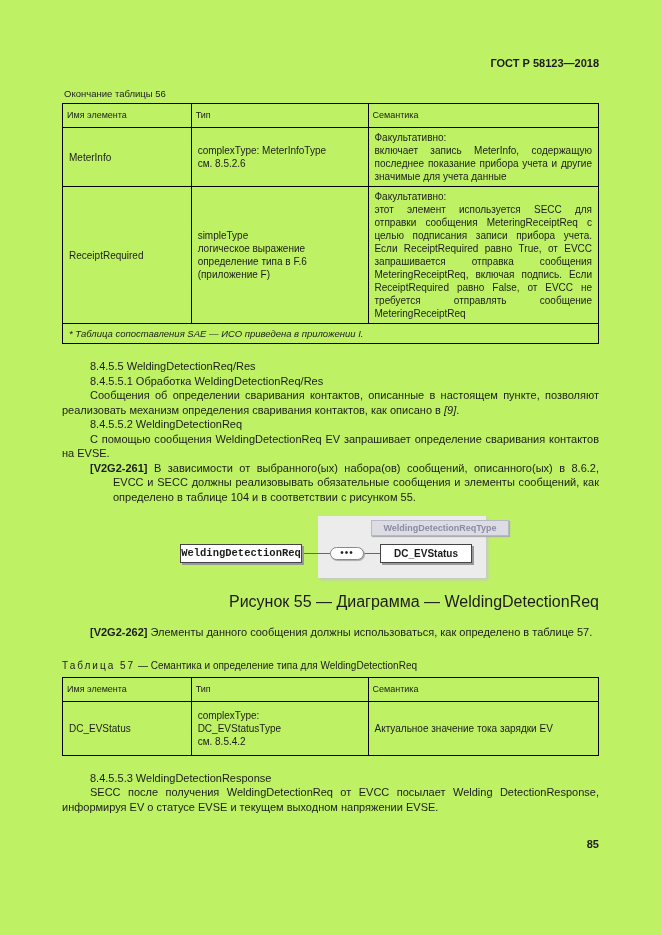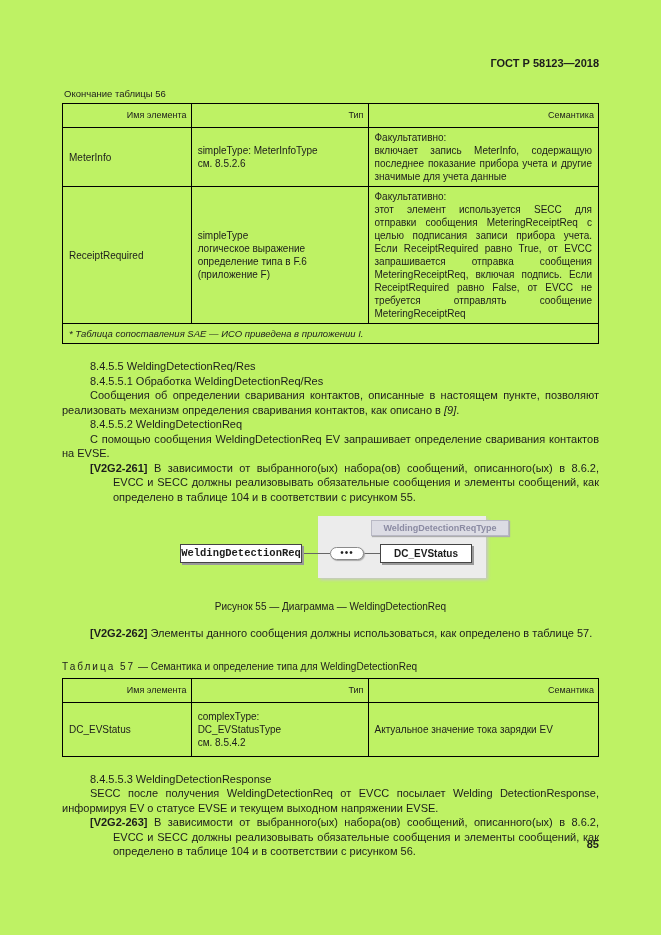--- a/index.html
+++ b/index.html
@@ -13,21 +13,21 @@
     position:absolute; top:57px; right:62px;
     font-size:11px; font-weight:bold;
   }
   .content { position:absolute; top:88px; left:62px; width:537px; }
 
   .cont-label { font-size:9.5px; margin:0 0 4px 2px; }
 
   table.gost { border-collapse:collapse; width:100%; table-layout:fixed;
     font-size:10px; line-height:13px; }
   table.gost th, table.gost td { border:1px solid #000; padding:3px 6px; }
-  table.gost th { font-weight:normal; font-size:9px; text-align:right;
+  table.gost th { font-weight:normal; font-size:9px; text-align:left;
     vertical-align:middle; padding:5px 4px; }
   td.c-name { vertical-align:middle; text-align:left; }
   td.c-type { vertical-align:middle; white-space:pre-line; }
   td.c-sem  { vertical-align:top; white-space:pre-line; text-align:justify; }
   td.c-sem-mid { vertical-align:middle; }
   td.footnote { font-size:9.5px; font-style:italic; padding:4px 8px; }
 
   .txt { font-size:11px; line-height:14.5px; text-align:justify; }
   .ind { text-indent:28px; }
   .req { padding-left:51px; text-indent:-23px; }
@@ -48,21 +48,21 @@
     font-weight:bold; font-size:10.5px; text-align:center; line-height:17px;font-family:Liberation Mono, monospace; }
   .dg-child { position:absolute; left:318px; top:30px; width:92px; height:19px;
     background:#fff; border:1px solid #444; box-shadow:2px 2px 0 #9a9a9a;
     font-weight:bold; font-size:10px; text-align:center; line-height:17px; }
   .dg-line1 { position:absolute; left:240px; top:39px; width:28px; height:1px; background:#666; }
   .dg-line2 { position:absolute; left:302px; top:39px; width:16px; height:1px; background:#666; }
   .dg-seq { position:absolute; left:268px; top:33px; width:34px; height:13px;
     background:#fff; border:1px solid #8a8a8a; border-radius:7px;
     box-shadow:1px 1px 1px #aaa; text-align:center; line-height:10px;
     font-size:10px; letter-spacing:1px; color:#222; }
-  .fig-caption { margin-top:15px; text-align:center; font-size:10px; }
+  .fig-caption { margin-top:7px; text-align:right; font-size:16px; }
 
   .tbl-title { margin-top:20px; font-size:10px; margin-bottom:6px; }
   .tbl-title .spaced { letter-spacing:2px; }
 
   .page-number { position:absolute; top:838px; right:62px;
     font-size:11px; font-weight:bold; }
 </style>
 </head>
 <body>
 
@@ -83,21 +83,21 @@
       <thead>
         <tr>
           <th>Имя элемента</th>
           <th>Тип</th>
           <th>Семантика</th>
         </tr>
       </thead>
       <tbody>
         <tr>
           <td class="c-name">MeterInfo</td>
-          <td class="c-type">simpleType: MeterInfoType
+          <td class="c-type">complexType: MeterInfoType
 см. 8.5.2.6</td>
           <td class="c-sem">Факультативно:
 включает запись MeterInfo, содержащую последнее показание прибора учета и другие значимые для учета данные</td>
         </tr>
         <tr>
           <td class="c-name">ReceiptRequired</td>
           <td class="c-type">simpleType
 логическое выражение
 определение типа в F.6
 (приложение F)</td>
@@ -152,19 +152,18 @@
           <td class="c-type">complexType:
 DC_EVStatusType
 см. 8.5.4.2</td>
           <td class="c-sem c-sem-mid">Актуальное значение тока зарядки EV</td>
         </tr>
       </tbody>
     </table>
 
     <p class="txt ind mt">8.4.5.5.3 WeldingDetectionResponse</p>
     <p class="txt ind">SECC после получения WeldingDetectionReq от EVCC посылает Welding DetectionResponse, информируя EV о статусе EVSE и текущем выходном напряжении EVSE.</p>
-    <p class="txt req"><b class="reqtag">[V2G2-263]</b> <span>В зависимости от выбранного(ых) набора(ов) сообщений, описанного(ых) в 8.6.2, EVCC и SECC должны реализовывать обязательные сообщения и элементы сообщений, как определено в таблице 104 и в соответствии с рисунком 56.</span></p>
 
   </div>
 
   <div class="page-number">85</div>
 
 </div>
 
 </body></html>

